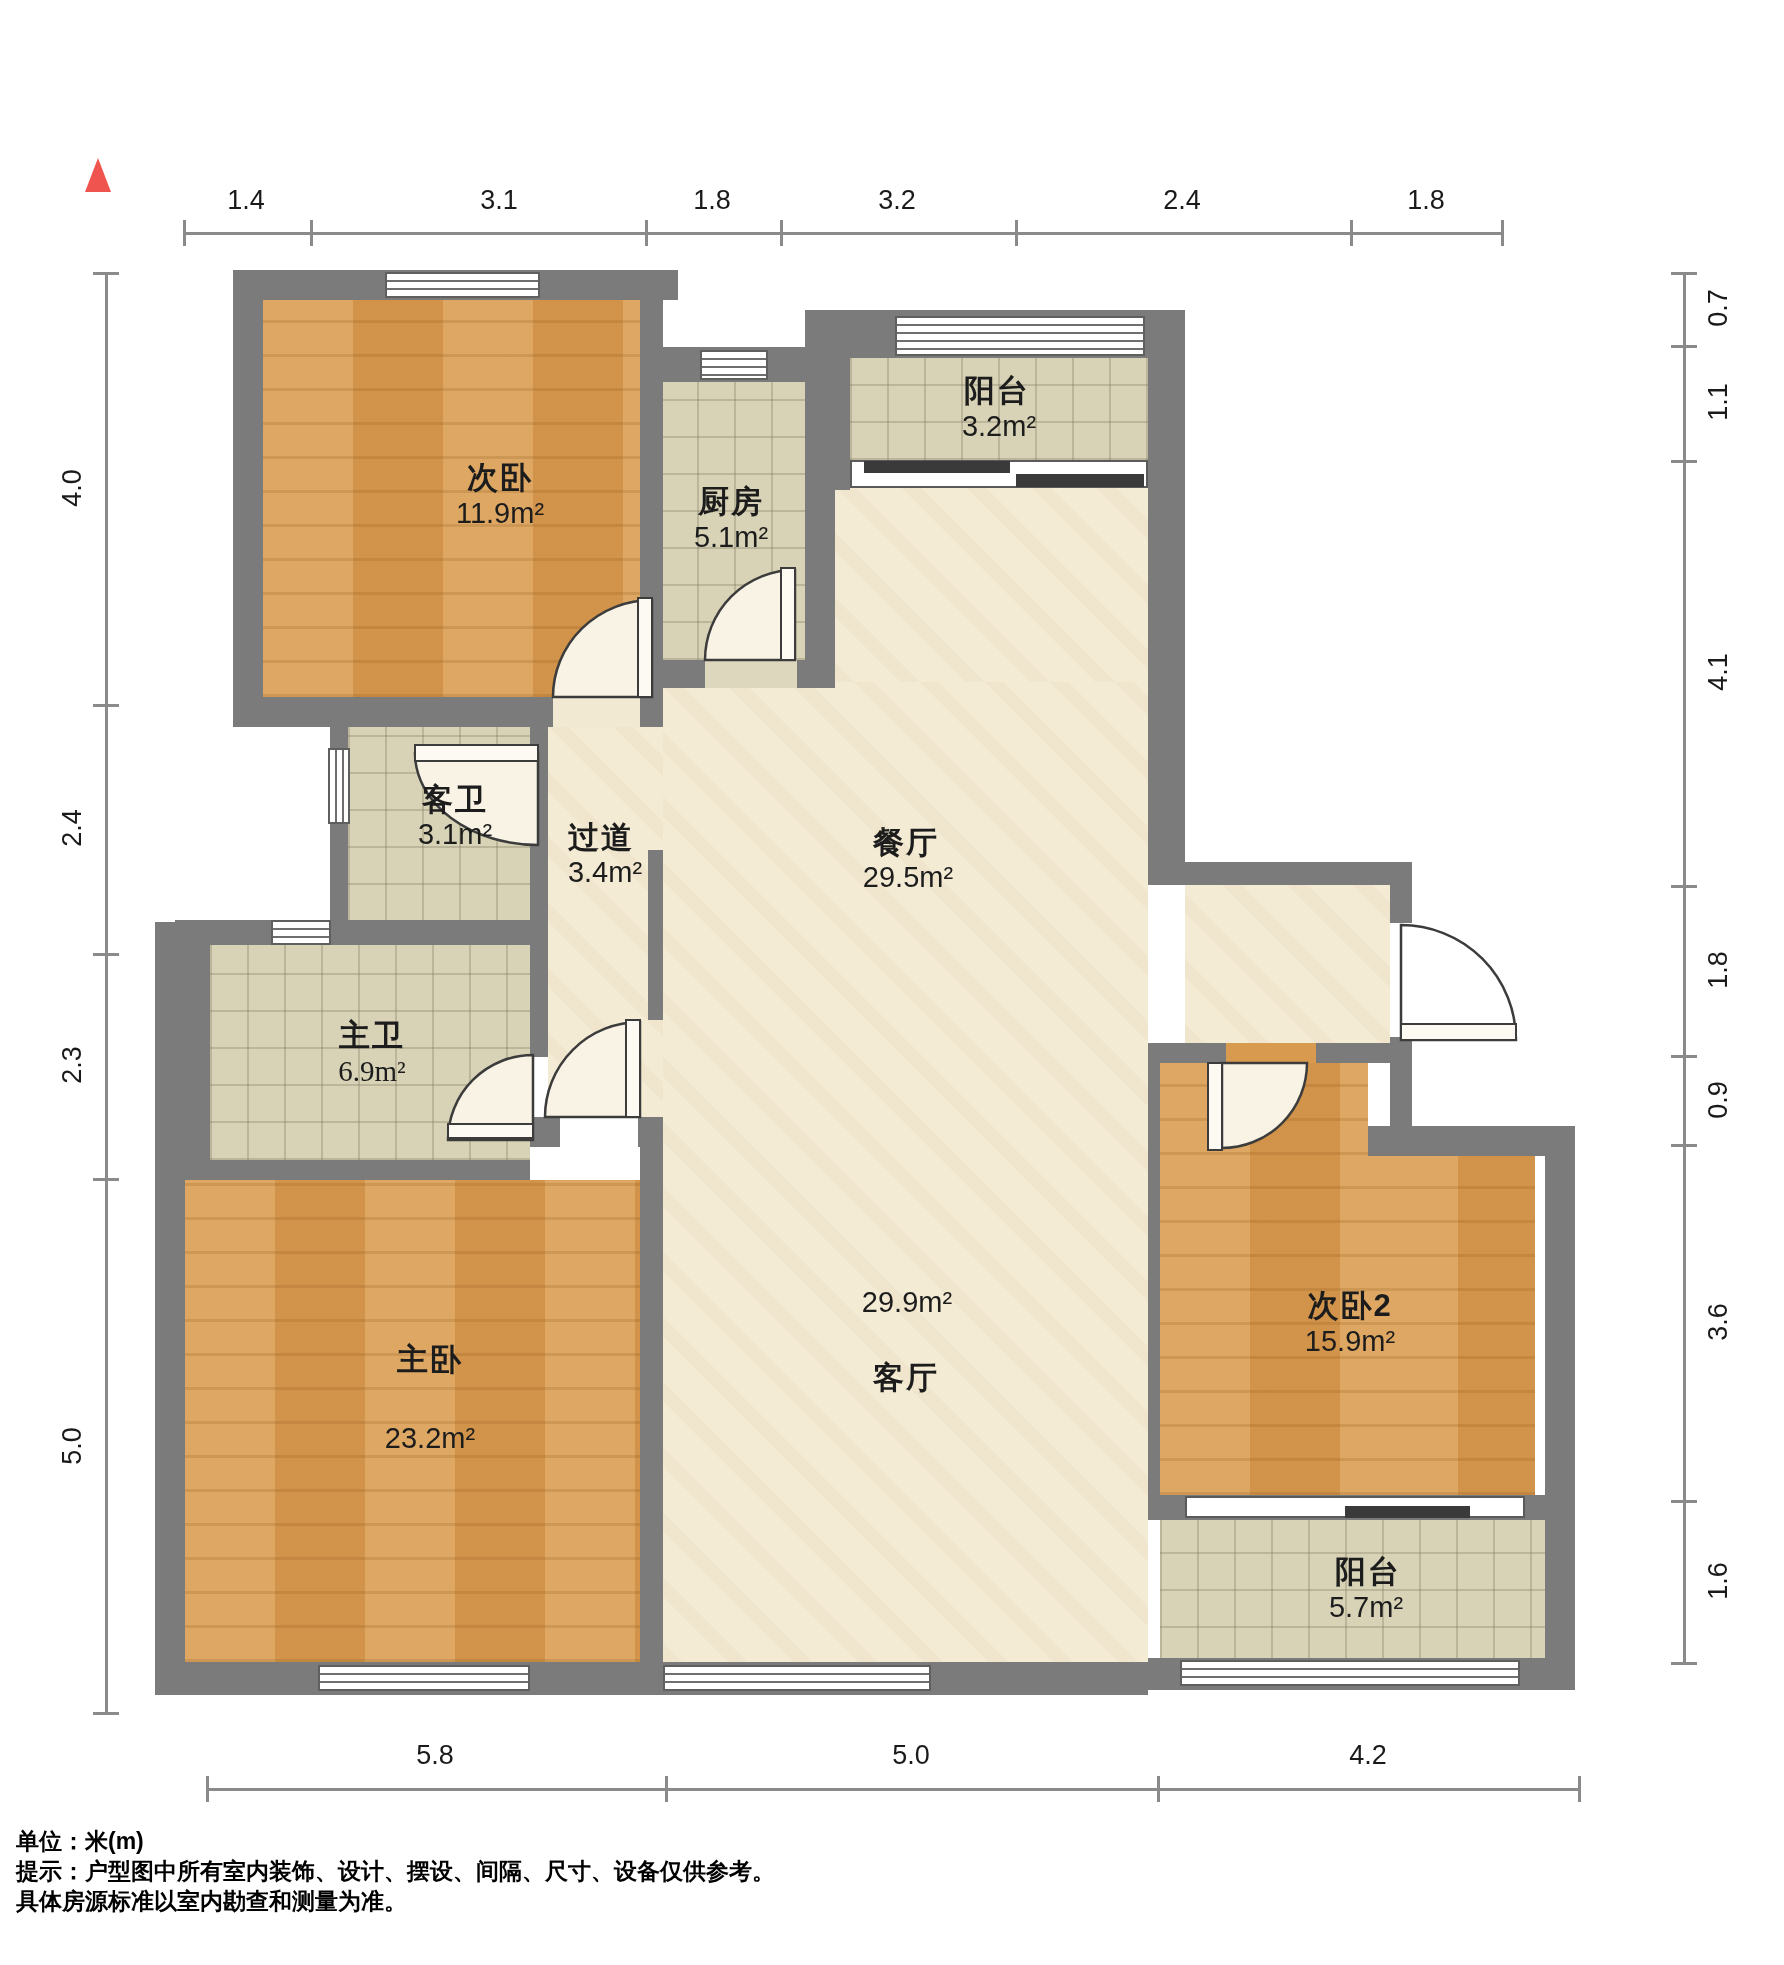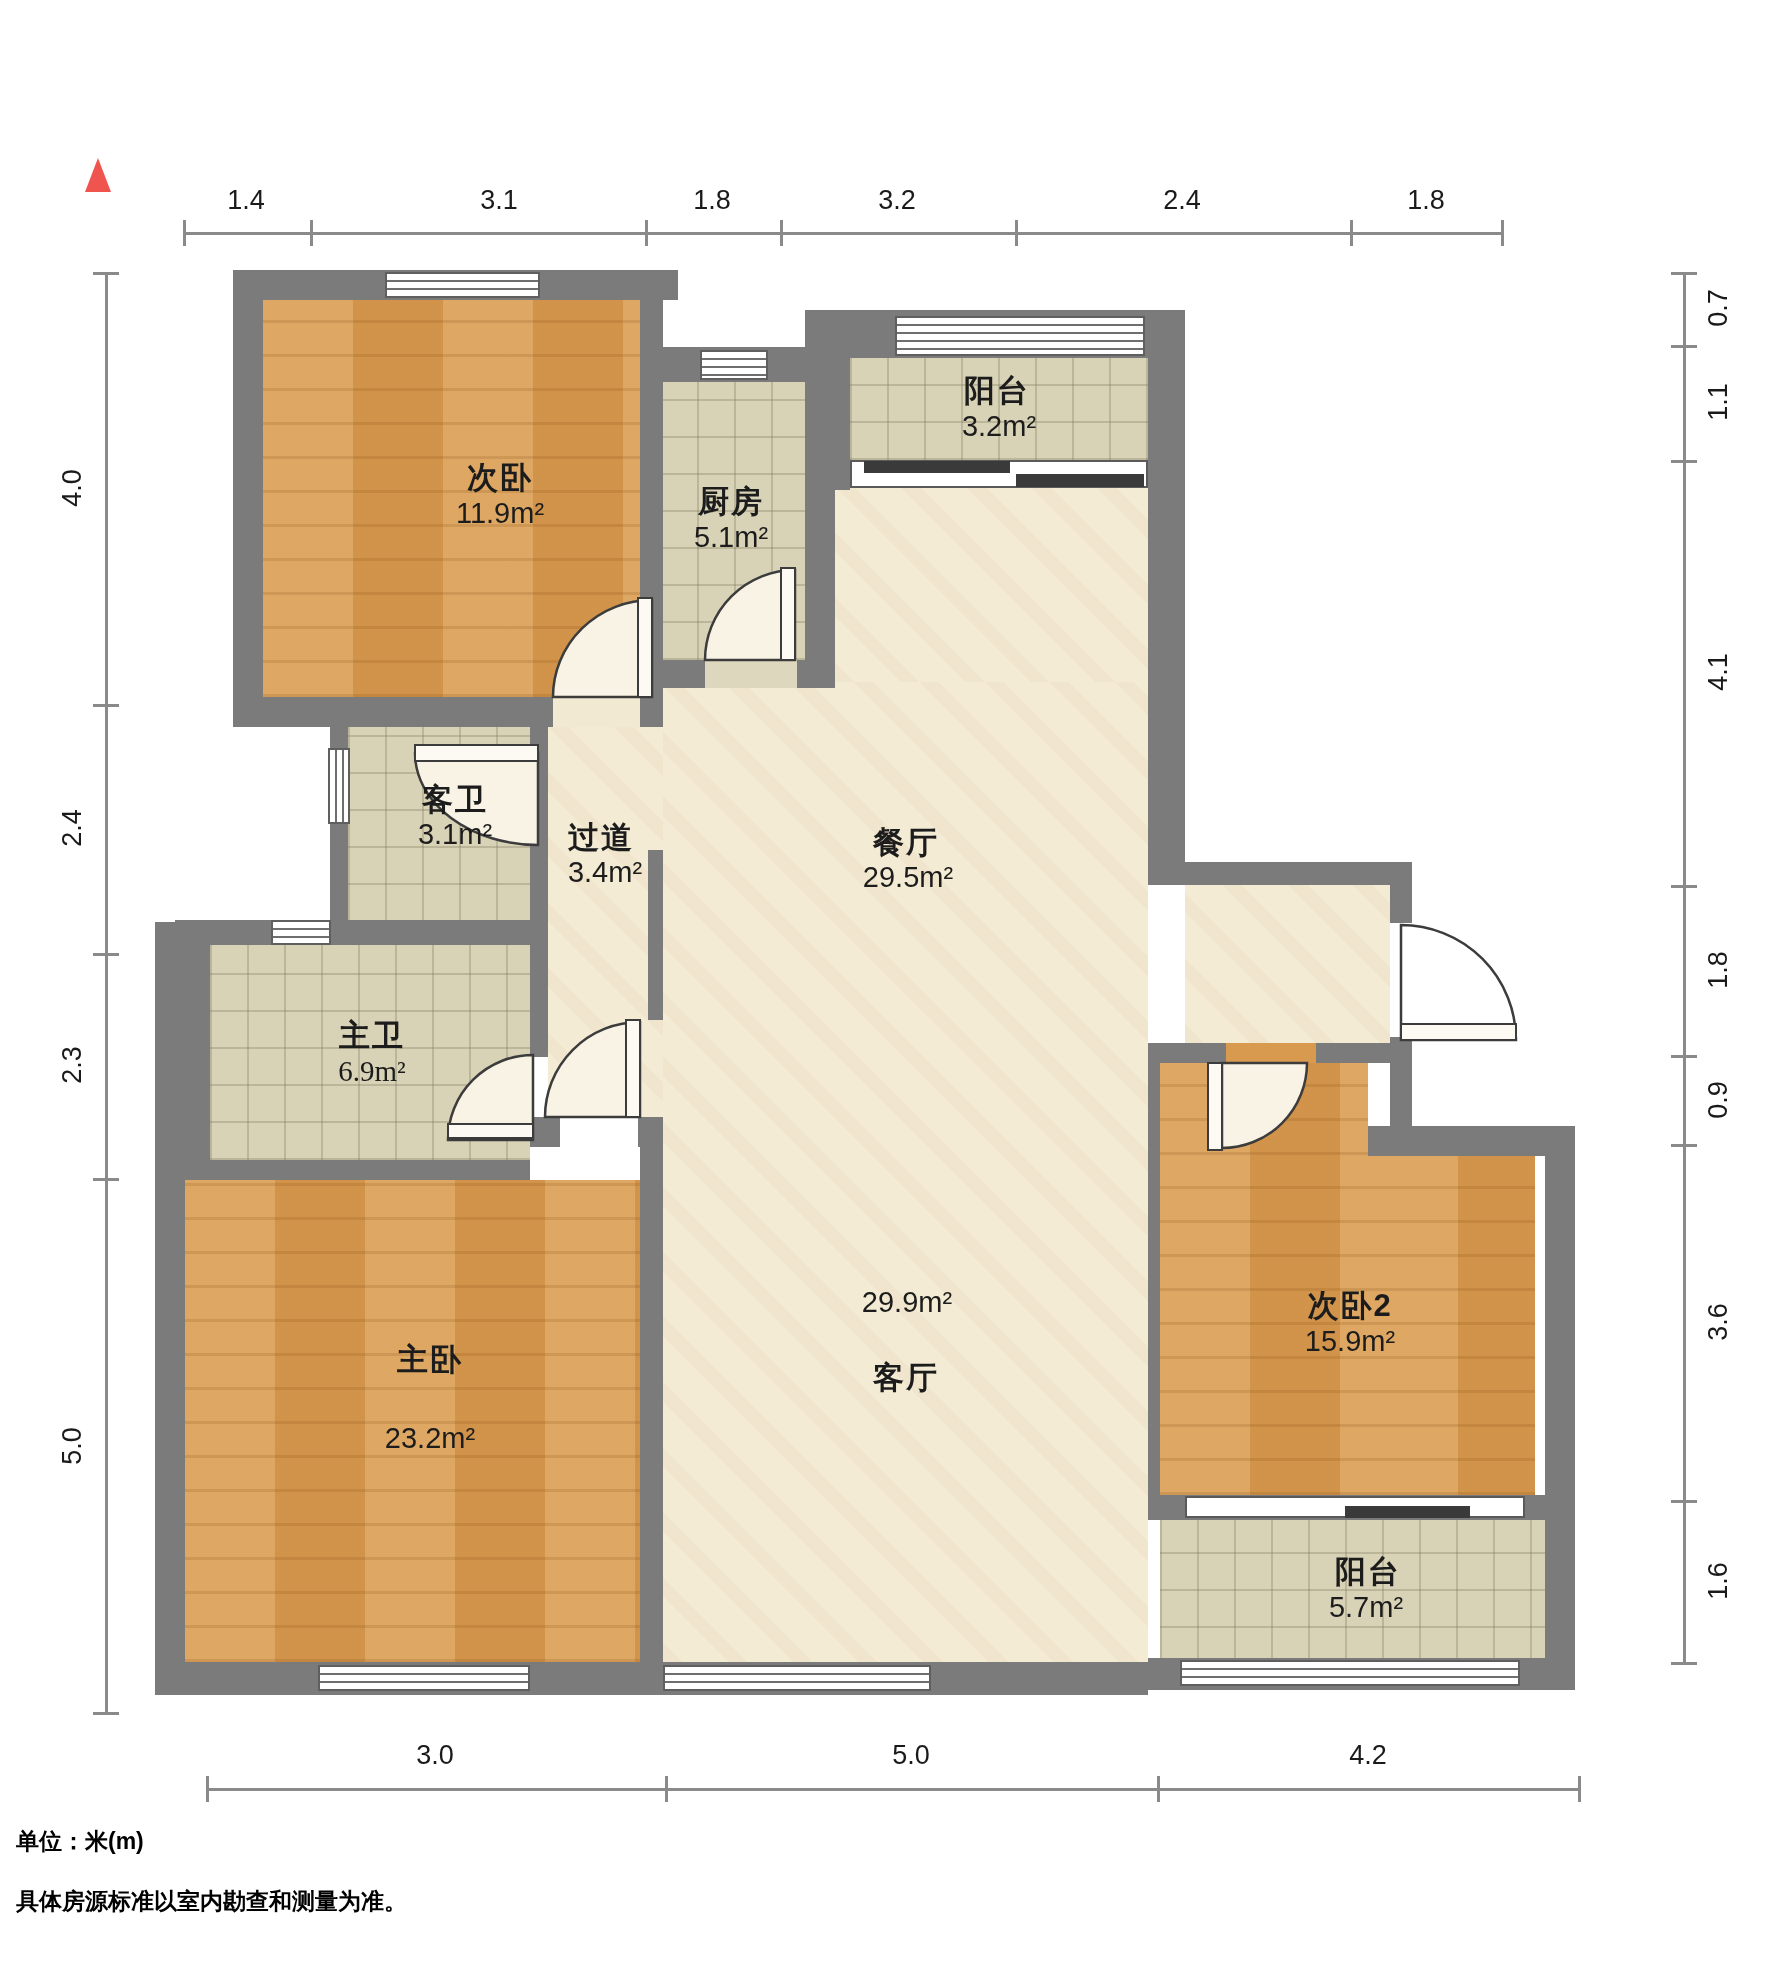--- a/index.html
+++ b/index.html
@@ -203,20 +203,21 @@
   <div class="dim-label-rot" style="left:1718px;top:970px;">1.8</div>
   <div class="dim-label-rot" style="left:1718px;top:1100px;">0.9</div>
   <div class="dim-label-rot" style="left:1718px;top:1322px;">3.6</div>
   <div class="dim-label-rot" style="left:1718px;top:1581px;">1.6</div>
 
   <div class="dline" style="left:206px;top:1788px;width:1374px;height:3px;"></div>
   <div class="tick-v" style="left:206px;top:1776px;"></div>
   <div class="tick-v" style="left:665px;top:1776px;"></div>
   <div class="tick-v" style="left:1157px;top:1776px;"></div>
   <div class="tick-v" style="left:1578px;top:1776px;"></div>
-  <div class="dim-label" style="left:435px;top:1755px;">3.0</div>
+  <div class="dim-label" style="left:435px;top:1755px;">5.8</div>
   <div class="dim-label" style="left:911px;top:1755px;">5.0</div>
   <div class="dim-label" style="left:1368px;top:1755px;">4.2</div>
 
   <div class="footer" style="top:1826px;">单位：米(m)</div>
+  <div class="footer" style="top:1856px;">提示：户型图中所有室内装饰、设计、摆设、间隔、尺寸、设备仅供参考。</div>
   <div class="footer" style="top:1886px;">具体房源标准以室内勘查和测量为准。</div>
 
 </div>
 
 </body></html>

